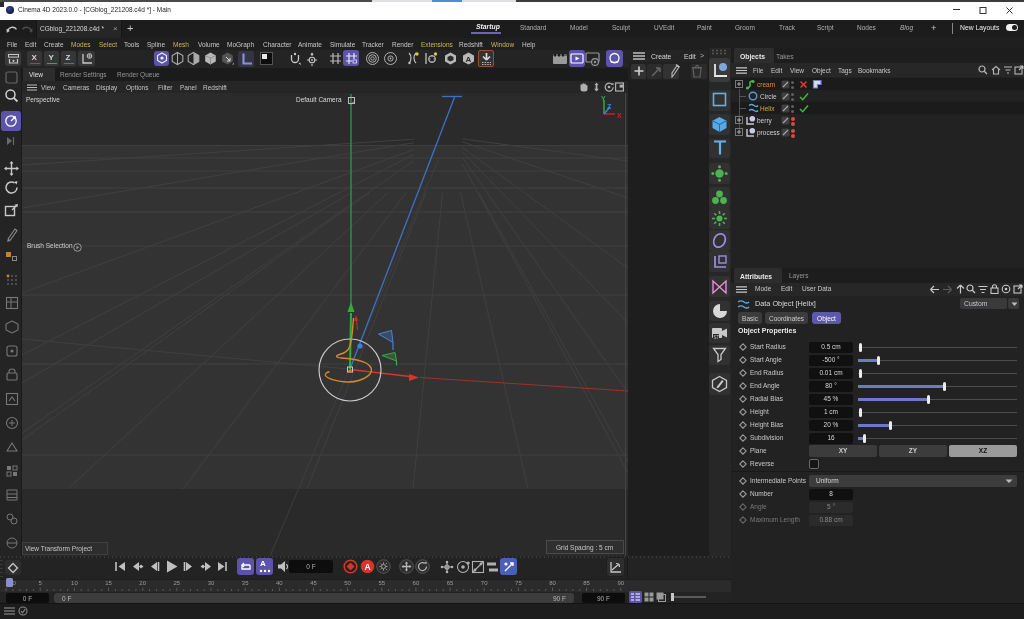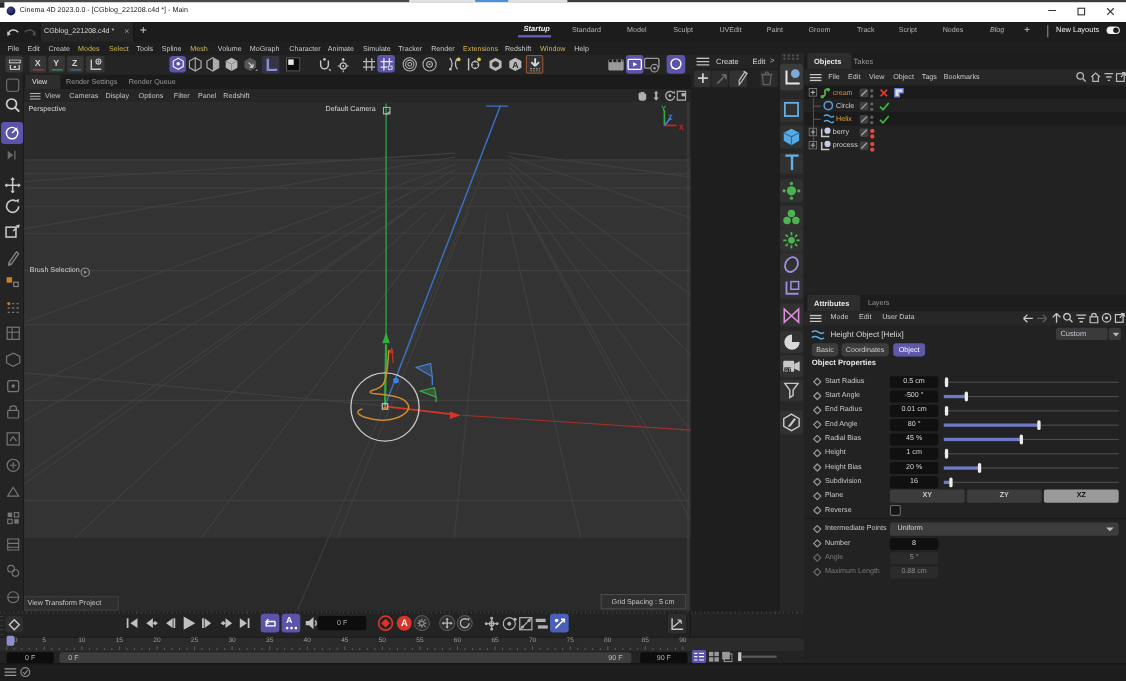--- a/index.html
+++ b/index.html
@@ -728,21 +728,21 @@
       <circle cx="5" cy="5" r="3.8" fill="none" stroke="#c8c8c8" stroke-width="1.1"></circle>
       <circle cx="5" cy="5" r="1.3" fill="#c8c8c8"></circle>
     </svg>
 <svg class="a" style="left:1013px;top:284px;" width="10" height="10">
       <rect x="1" y="2" width="7" height="7" fill="none" stroke="#c8c8c8" stroke-width="1.1"></rect>
       <path d="M5,5 L9,1 M9,1 h-3 M9,1 v3" stroke="#c8c8c8" stroke-width="1.1"></path>
     </svg>
 <svg class="a" style="left:737px;top:299px;" width="13" height="11">
       <path d="M1,3 q3,-2.2 6,0 q3,2.2 5,0 M1,8 q3,-2.2 6,0 q3,2.2 5,0" fill="none" stroke="#57aae4" stroke-width="1.4"></path>
     </svg>
-<div class="a" style="left:755px;top:299px;color:#d8d8d8;font-size:7.3px;">Height Object [Helix]</div>
+<div class="a" style="left:755px;top:299px;color:#d8d8d8;font-size:7.3px;">Data Object [Helix]</div>
 <div class="a" style="left:960px;top:297.5px;width:47px;height:11px;background:#3a3a3a;border-radius:2px;"></div>
 <div class="a" style="left:964px;top:299.5px;color:#c4c8d4;font-size:6.8px;">Custom</div>
 <div class="a" style="left:1008px;top:297.5px;width:11px;height:11px;background:#3a3a3a;border-radius:2px;"></div>
 <svg class="a" style="left:1010.5px;top:301.5px;" width="7" height="5">
       <path d="M0.5,0.5 L3.5,4 L6.5,0.5 Z" fill="#bbb"></path>
     </svg>
 <div class="a" style="left:738px;top:312px;width:24px;height:12px;background:#3c3c3c;border-radius:3px;"></div>
 <div class="a" style="left:738px;top:314.5px;width:24px;text-align:center;color:#ccc;font-size:6.5px;">Basic</div>
 <div class="a" style="left:765px;top:312px;width:43px;height:12px;background:#3c3c3c;border-radius:3px;"></div>
 <div class="a" style="left:765px;top:314.5px;width:43px;text-align:center;color:#ccc;font-size:6.5px;">Coordinates</div>

